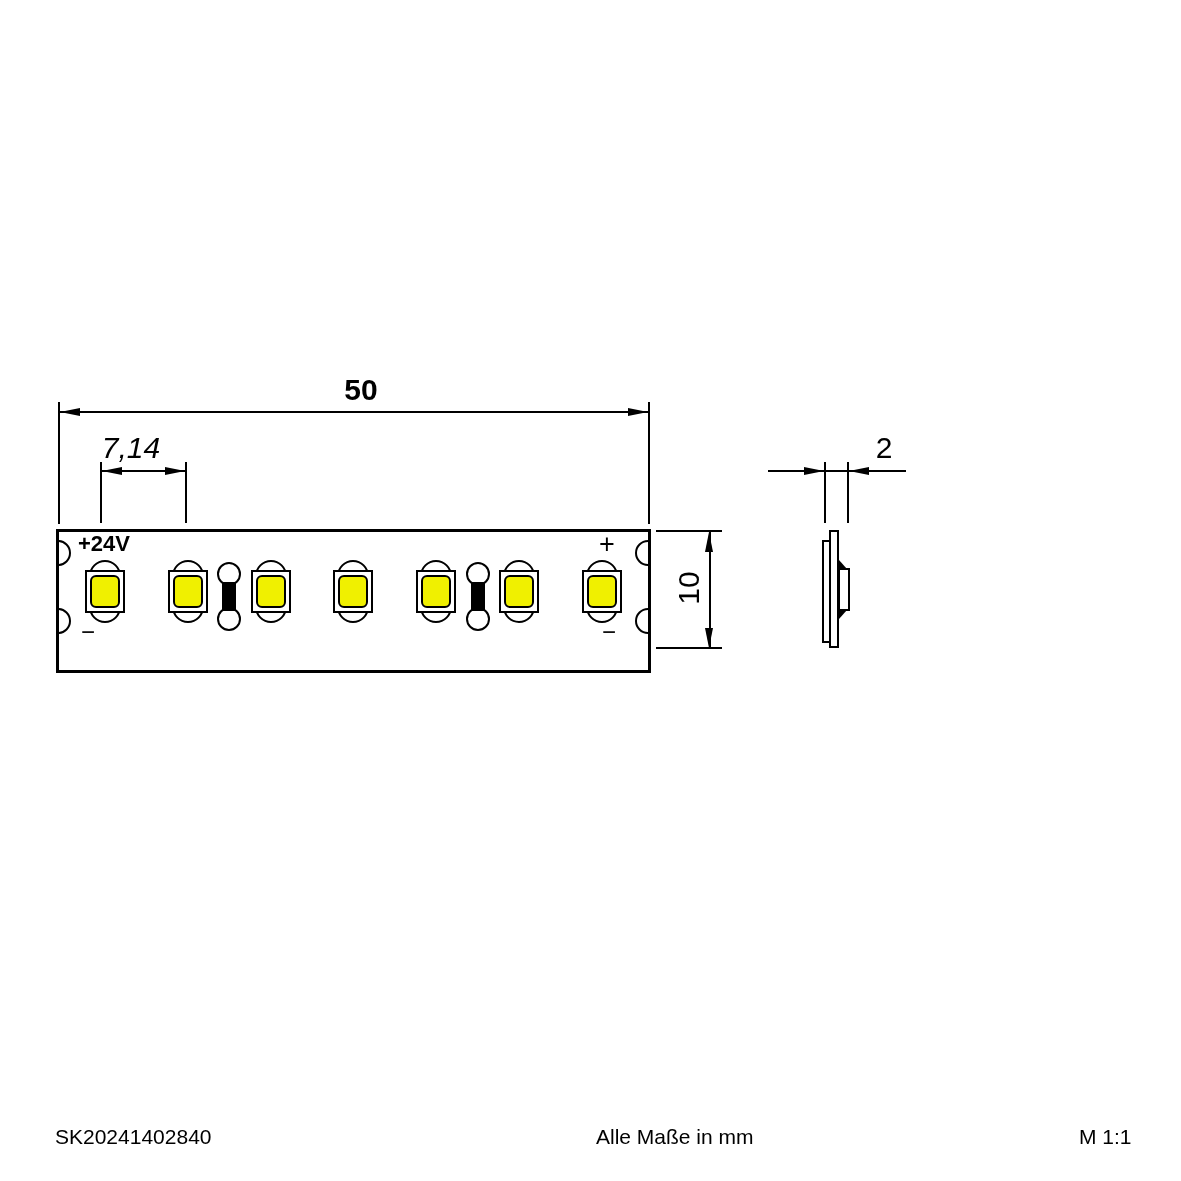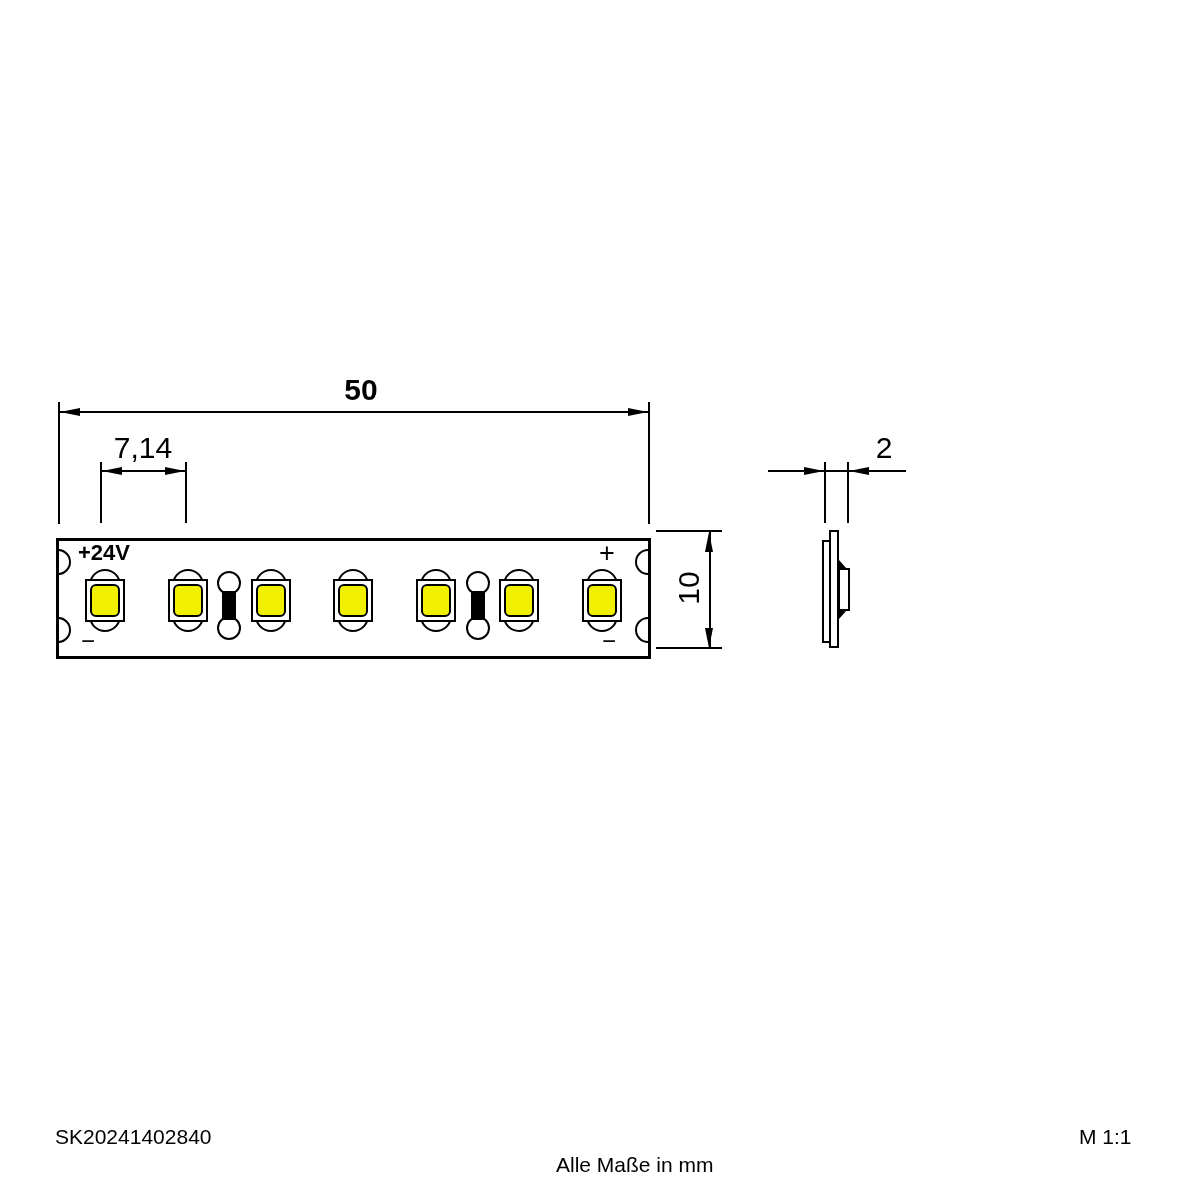--- a/index.html
+++ b/index.html
@@ -8,22 +8,22 @@
   
   .hl{position:absolute;height:2px;background:#000;}
   .vl{position:absolute;width:2px;background:#000;}
   .arr{position:absolute;width:0;height:0;}
   .arr.left {border-top:4px solid transparent;border-bottom:4px solid transparent;border-right:20px solid #000;}
   .arr.right{border-top:4px solid transparent;border-bottom:4px solid transparent;border-left:20px solid #000;}
   .arr.up   {border-left:4px solid transparent;border-right:4px solid transparent;border-bottom:20px solid #000;}
   .arr.down {border-left:4px solid transparent;border-right:4px solid transparent;border-top:20px solid #000;}
   .dimtxt{position:absolute;font-size:30px;line-height:30px;text-align:center;font-weight:400;}
   
-  .strip{position:absolute;left:56px;top:529px;width:595px;height:121px;
-         border:3px solid #000;box-sizing:border-box;background:#fff;overflow:hidden;margin-top:9px;}
+  .strip{position:absolute;left:56px;top:529px;width:595px;height:144px;
+         border:3px solid #000;box-sizing:border-box;background:#fff;overflow:hidden;}
   .strip .lbl-v{position:absolute;left:19px;top:1px;font-size:22px;line-height:22px;font-weight:bold;}
   .strip .lbl-plus{position:absolute;left:540px;top:-2px;font-size:27px;line-height:28px;font-weight:400;}
   .strip .lbl-minus{position:absolute;font-size:24px;line-height:16px;font-weight:400;}
   .pad-bump{position:absolute;width:32px;height:32px;border:2px solid #000;border-radius:50%;
             background:#fff;box-sizing:border-box;z-index:1;}
   .led-pkg{position:absolute;width:40px;height:43px;border:2px solid #000;background:#fff;
            box-sizing:border-box;z-index:2;}
   .led-die{position:absolute;width:30px;height:33px;border:2px solid #000;border-radius:6px;
            box-sizing:border-box;z-index:3;}
   .res-pad{position:absolute;width:24px;height:24px;border:2px solid #000;border-radius:50%;
@@ -54,21 +54,21 @@
   <div class="hl" style="left:59px;top:411px;width:590px;"></div>
   <div class="arr left" style="left:60px;top:408px;"></div>
   <div class="arr right" style="left:628px;top:408px;"></div>
   <div class="dimtxt" style="left:329px;top:375px;width:64px;font-weight:bold;">50</div>
 
   <div class="vl" style="left:100px;top:462px;height:61px;"></div>
   <div class="vl" style="left:185px;top:462px;height:61px;"></div>
   <div class="hl" style="left:101px;top:470px;width:85px;"></div>
   <div class="arr left" style="left:102px;top:467px;"></div>
   <div class="arr right" style="left:165px;top:467px;"></div>
-  <div class="dimtxt" style="left:100px;top:433px;width:86px;">7,14</div>
+  <div class="dimtxt" style="left:88px;top:433px;width:86px;font-style:italic;">7,14</div>
 
   <div class="strip">
     <div class="lbl-v">+24V</div>
     <div class="lbl-plus">+</div>
     <div class="lbl-minus" style="left:22px;top:92px;">−</div>
     <div class="lbl-minus" style="left:543px;top:92px;">−</div>
 
   <div class="pad-bump" style="left: 30px; top: 28px;"></div>
       <div class="pad-bump" style="left: 30px; top: 59px;"></div>
       <div class="led-pkg" style="left: 26px; top: 38px;"></div>
@@ -123,16 +123,16 @@
   <div class="sv-wedge bot"></div>
 
   <div class="hl" style="left:768px;top:470px;width:138px;"></div>
   <div class="vl" style="left:824px;top:462px;height:61px;"></div>
   <div class="vl" style="left:847px;top:462px;height:61px;"></div>
   <div class="arr right" style="left:804px;top:467px;"></div>
   <div class="arr left" style="left:849px;top:467px;"></div>
   <div class="dimtxt" style="left:866px;top:433px;width:36px;">2</div>
 
   <div class="foot" style="left:55px;">SK20241402840</div>
-  <div class="foot" style="left:556px;margin-top:28px;">Alle Maße in mm</div>
+  <div class="foot" style="left:596px;">Alle Maße in mm</div>
   <div class="foot" style="left:1079px;">M 1:1</div>
 
 </div>
 
 </body></html>

